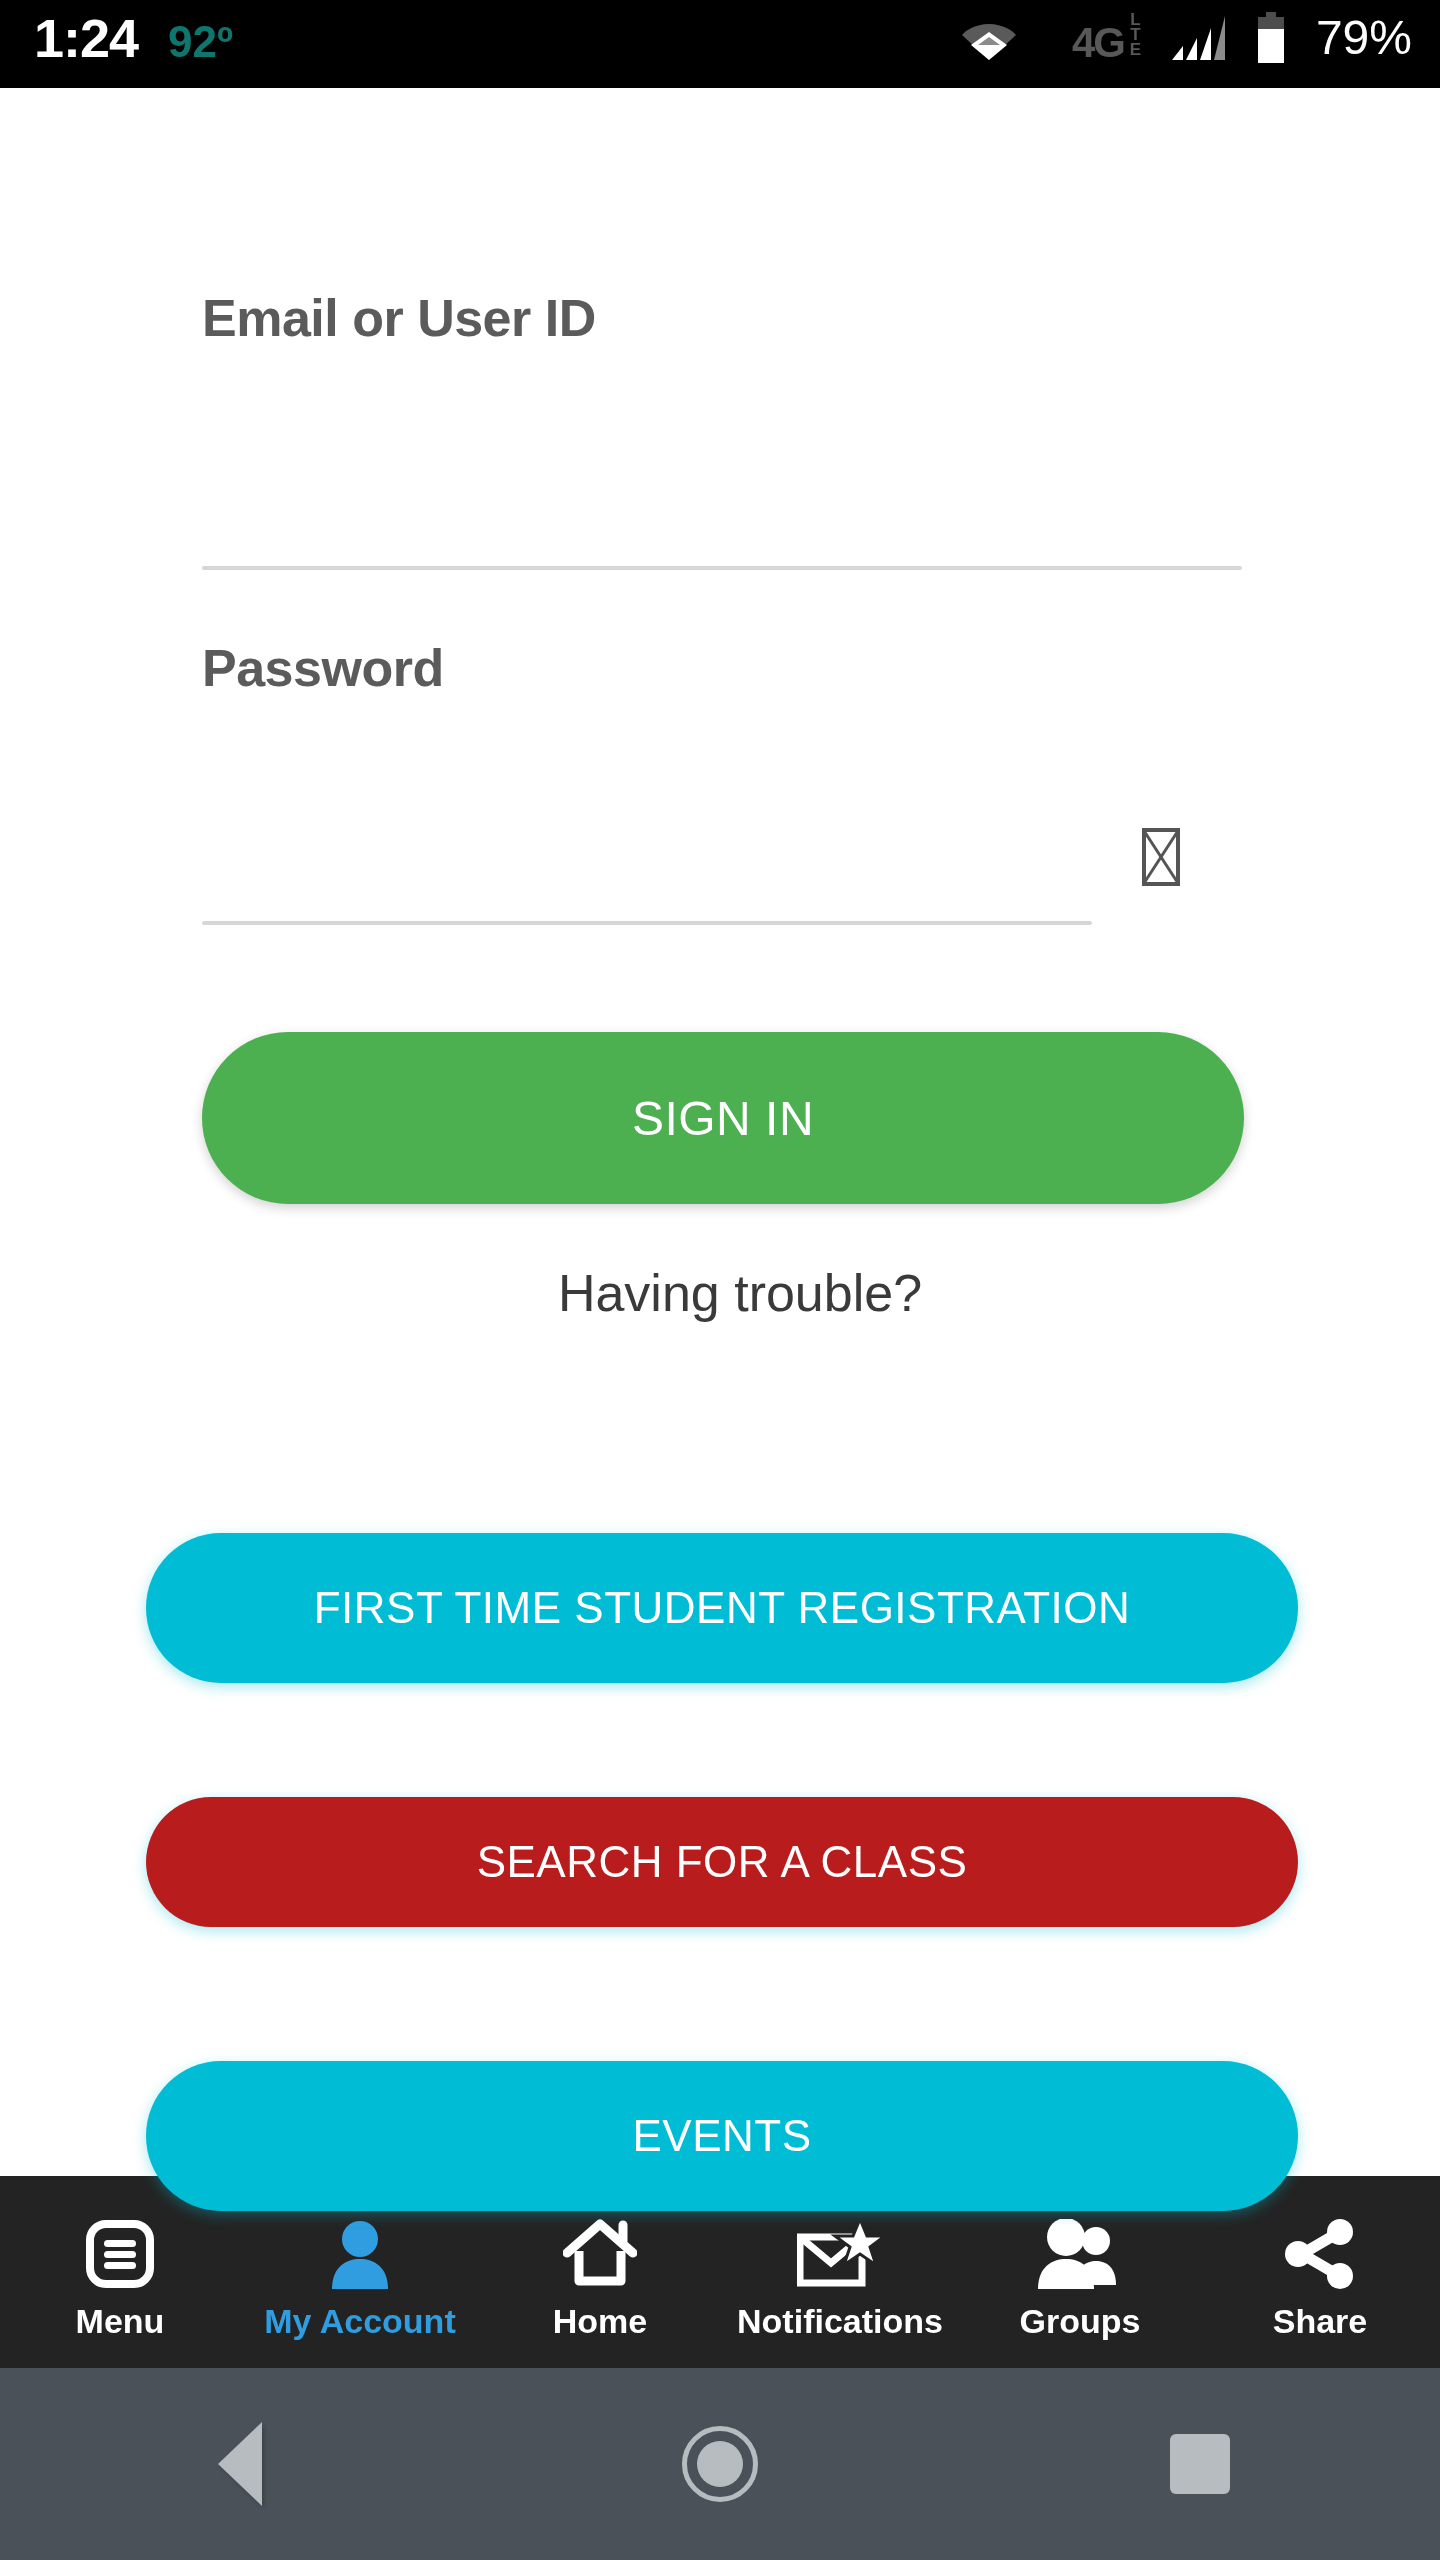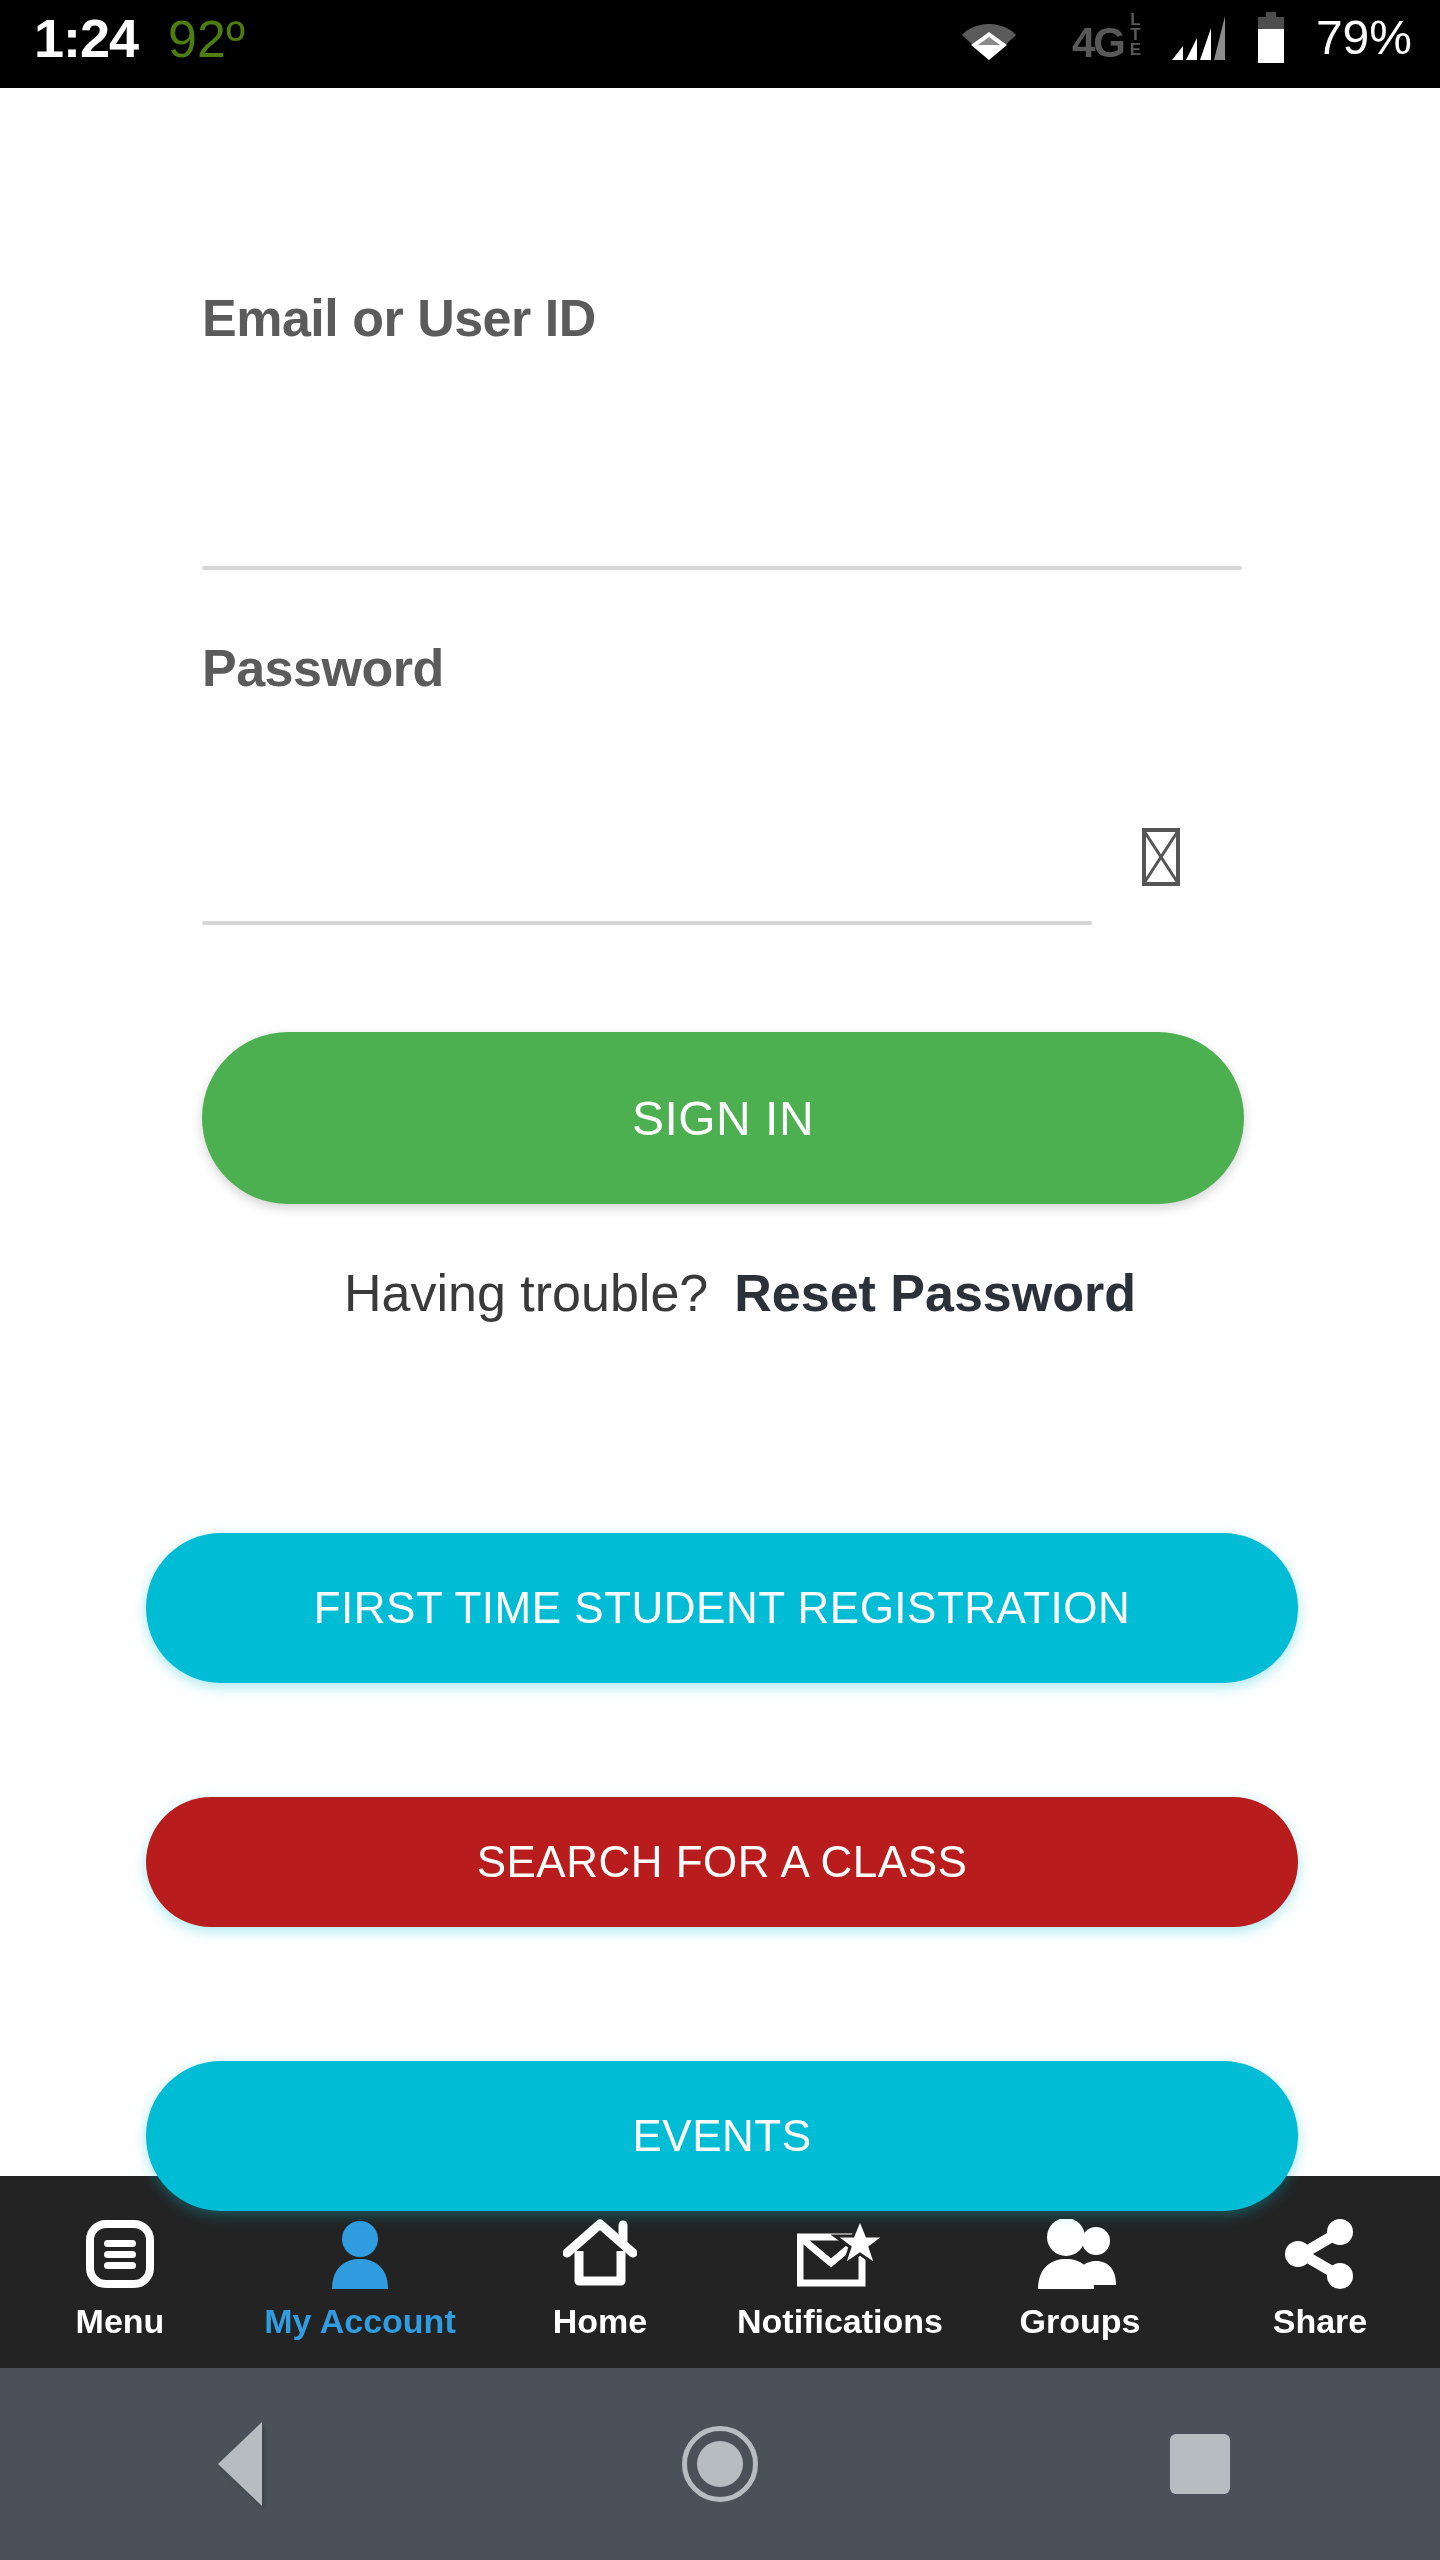--- a/index.html
+++ b/index.html
@@ -23,21 +23,21 @@
     display:flex; align-items:center;
     padding:0 28px 12px 34px;
     flex:0 0 auto;
   }
   .sb-left { display:flex; align-items:baseline; gap:30px; }
   .sb-time {
     color:#ffffff; font-size:54px; font-weight:700;
     letter-spacing:-1px; line-height:1;
   }
   .sb-temp {
-    color:#4d7c0f; font-size:52px; font-weight:400;
+    color:#0f766e; font-size:44px; font-weight:700;
     line-height:1;
   }
   .sb-spacer { flex:1 1 auto; }
   .sb-right { display:flex; align-items:center; gap:26px; }
   .sb-icon { display:flex; align-items:center; }
   .sb-4glte {
     display:flex; align-items:flex-end; gap:3px;
     color:#585858;
     margin-left:29px;
   }
@@ -259,21 +259,20 @@
       <div class="field-label" style="margin-left:202px;">Password</div>
     </div>
     <input class="field-input" type="password" style="left: 202px; top: 690px; width: 840px; height: 90px;" placeholder="">
     <button class="eye-toggle" style="left:1142px; top:740px;"></button>
     <div class="field-line" style="position:absolute; left:202px; top:833px; width:890px;"></div>
 
     <button class="pill pill-signin" style="left:202px; top:924px; width:1042px; height:172px; background:#4CAF50;">SIGN IN</button>
 
     <div class="trouble-row" style="top:1175px;padding-left:40px;">
       <span class="trouble-text">Having trouble?</span>
-      <span class="reset-link">Reset Password</span>
     </div>
 
     <button class="pill pill-cyan" style="left:146px; top:1425px; width:1152px; height:150px; background:#00BCD4;">FIRST TIME STUDENT REGISTRATION</button>
 
     <button class="pill pill-cyan" style="left:146px; top:1689px; width:1152px; height:130px; background:#b91c1c;">SEARCH FOR A CLASS</button>
 
     <button class="pill pill-cyan" style="left:146px; top:1953px; width:1152px; height:150px; background:#00BCD4;">EVENTS</button>
   </div>
 
   <div class="tabbar">

